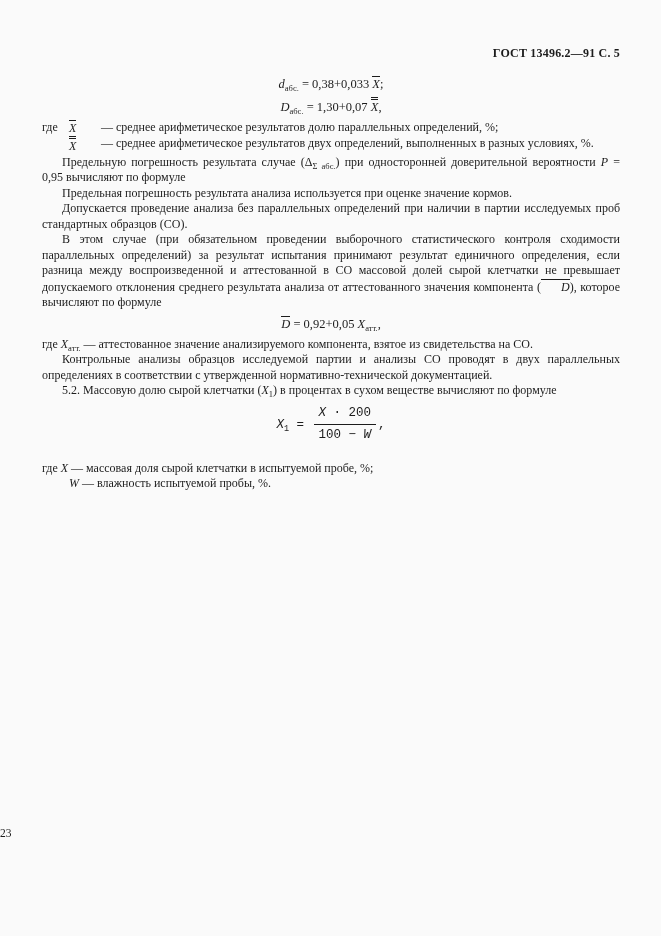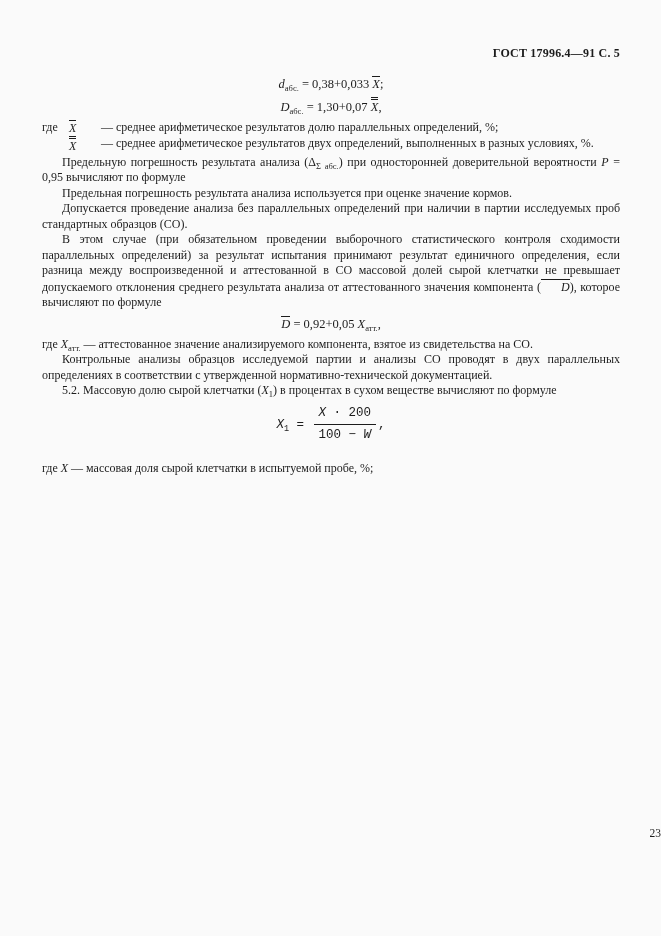--- a/index.html
+++ b/index.html
@@ -75,30 +75,30 @@
   .frac .den{
     padding:1px 5px 0 5px;
     display:block;
   }
   .formula-frac{margin:5px 0 16px 0;font-family:Liberation Mono, monospace;}
   .pageno{
     position:absolute;
     top:826px;
     left:0;
     width:100%;
-    text-align:right;
+    text-align:left;
     font-size:11.5px;
   }
 </style>
 </head>
 <body>
 
 <div class="page">
 
-  <div class="hdr">ГОСТ 17996.4—91 С. 5</div>
+  <div class="hdr">ГОСТ 13496.2—91 С. 5</div>
 
   <div class="formula">
     <span class="iv">d</span><sub class="s">абс.</sub><span> = 0,38+0,033 </span><span class="ovl iv">X</span><span>;</span>
   </div>
 
   <div class="formula" style="margin-top:0;">
     <span class="iv">D</span><sub class="s">абс.</sub><span> = 1,30+0,07 </span><span class="ovl2 iv">X</span><span>,</span>
   </div>
 
   <div class="where">
@@ -108,21 +108,21 @@
       <span class="where-text">— среднее арифметическое результатов долю параллельных определений, %;</span>
     </div>
     <div class="where-row">
       <span class="where-lead"></span>
       <span class="where-term"><span class="ovl2 iv">X</span></span>
       <span class="where-text">— среднее арифметическое результатов двух определений, выполненных в разных условиях, %.</span>
     </div>
   </div>
 
   <p class="para">
-    <span>Предельную погрешность результата анализа (Δ</span><sub class="s">Σ абс.</sub><span>) при односторонней доверительной вероятности </span><span class="iv">P</span><span> = 0,95 вычисляют по формуле</span>
+    <span>Предельную погрешность результата случае (Δ</span><sub class="s">Σ абс.</sub><span>) при односторонней доверительной вероятности </span><span class="iv">P</span><span> = 0,95 вычисляют по формуле</span>
   </p>
 
 
   <p class="para">Предельная погрешность результата анализа используется при оценке значение кормов.</p>
   <p class="para">Допускается проведение анализа без параллельных определений при наличии в партии исследуемых проб стандартных образцов (СО).</p>
 
   <p class="para">
     <span>В этом случае (при обязательном проведении выборочного статистического контроля сходимости параллельных определений) за результат испытания принимают результат единичного определения, если разница между воспроизведенной и аттестованной в СО массовой долей сырой клетчатки не превышает допускаемого отклонения среднего результата анализа от аттестованного значения компонента (</span><span class="ovl iv">D</span><span>), которое вычисляют по формуле</span>
   </p>
 
@@ -140,16 +140,19 @@
     <span>5.2. Массовую долю сырой клетчатки (</span><span class="iv">X</span><sub class="s">1</sub><span>) в процентах в сухом веществе вычисляют по формуле</span>
   </p>
 
   <div class="formula formula-frac">
     <span class="iv">X</span><sub class="s">1</sub><span> = </span><span class="frac"><span class="num"><span class="iv">X</span><span> · 200</span></span><span class="den"><span>100 − </span><span class="iv">W</span></span></span><span>,</span>
   </div>
 
   <p class="para noindent">
     <span>где </span><span class="iv">X</span><span> — массовая доля сырой клетчатки в испытуемой пробе, %;</span>
   </p>
+  <p class="para noindent" style="padding-left:27px;">
+    <span class="iv">W</span><span> — влажность испытуемой пробы, %.</span>
+  </p>
 
   <div class="pageno">23</div>
 
 </div>
 
 </body></html>

